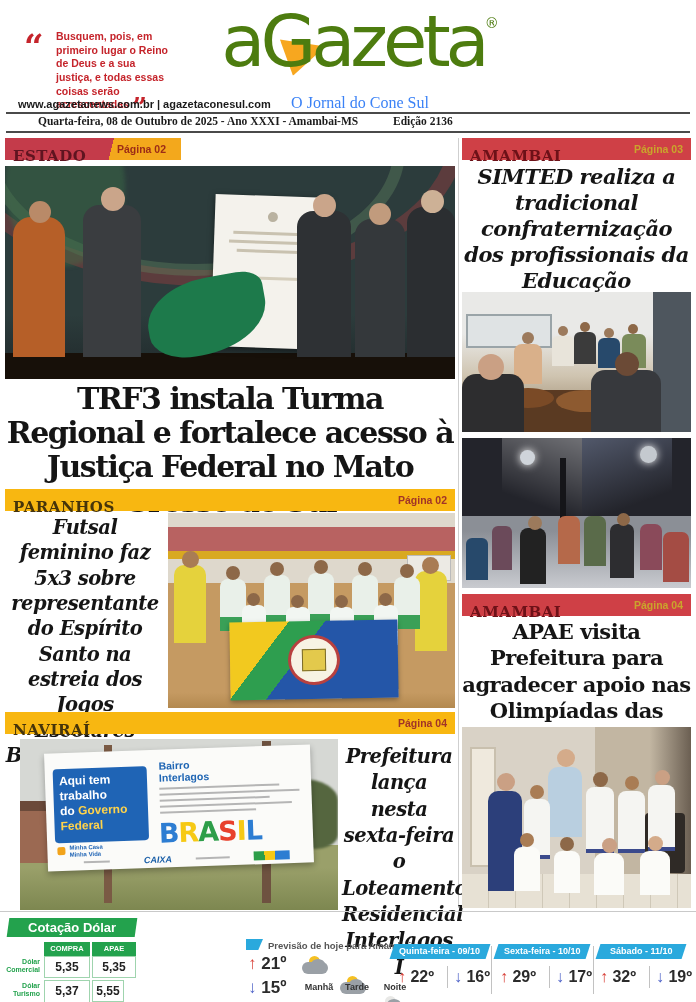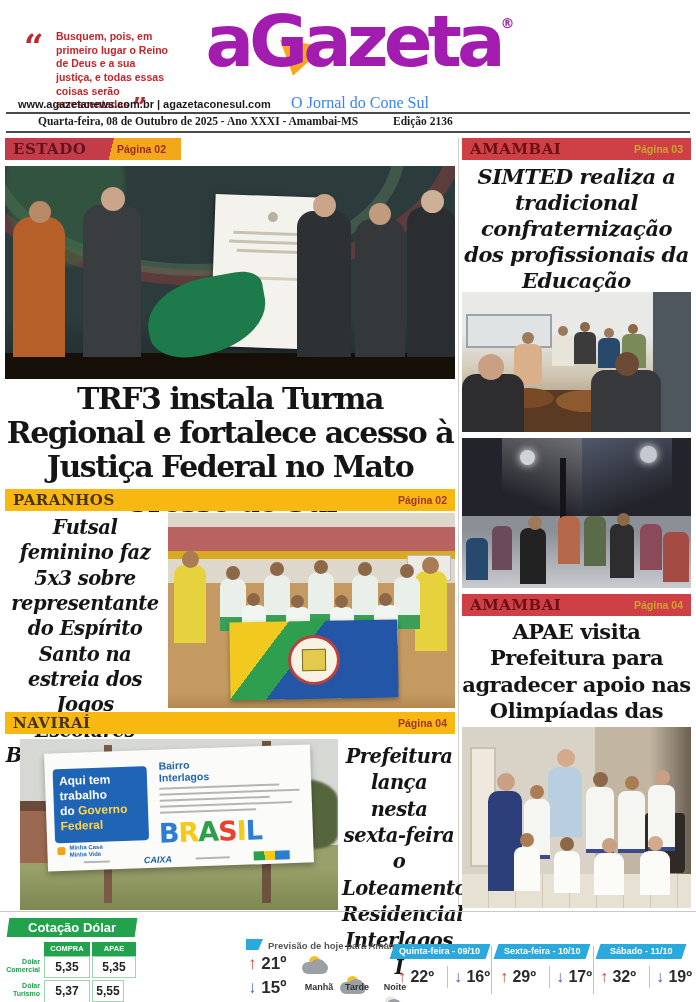--- a/index.html
+++ b/index.html
@@ -14,33 +14,33 @@
   
   .quote-block { left:24px; top:30px; width:215px; color:#c5242b; }
   .quote-mark-open { position:absolute; left:0; top:-4px; font-size:34px; font-weight:bold; font-family:"DejaVu Serif",serif; }
   .quote-text { margin-left:32px; width:118px; font-size:10.5px; font-weight:bold; line-height:1.3; font-family:"Liberation Sans",sans-serif; }
   .quote-mark-close { font-size:26px; font-family:"DejaVu Serif",serif; vertical-align:-8px; line-height:0; }
   .websites { left:18px; top:98px; font-size:11px; font-weight:bold; color:#1a1a1a; }
 
   .logo { left:160px; top:4px; width:400px; height:92px; text-align:center; }
   .logo-wedge { position:absolute; left:122px; top:28px; width:44px; height:42px; background:#f7a71f;
     clip-path:polygon(0 10%, 100% 42%, 18% 100%); transform:rotate(-8deg); }
-  .logo-text { position:relative; z-index:1; font-family:"DejaVu Sans",sans-serif; font-weight:bold;
-    font-size:72px; color:#a21caf; letter-spacing:-5px; line-height:1.05; }
+  .logo-text { position:relative; z-index:1; font-family:"DejaVu Sans",sans-serif; font-weight:normal;
+    font-size:72px; color:#4d7c0f; letter-spacing:-5px; line-height:1.05; }
   .logo-reg { font-size:14px; letter-spacing:0; vertical-align:38px; }
   .tagline { left:160px; top:94px; width:400px; text-align:center; font-family:"Liberation Serif",serif;
     font-size:16px; color:#3b82f6; }
 
   .rule { background:#4a4a4a; height:1.5px; left:6px; width:684px; }
   .dateline { left:38px; top:115px; font-family:"Liberation Serif",serif; font-size:11.5px; font-weight:bold; color:#1c1c1c; }
   .edition { left:393px; top:115px; font-family:"Liberation Serif",serif; font-size:11.5px; font-weight:bold; color:#1c1c1c; }
 
   
   .banner { height:22px; font-family:"DejaVu Serif",serif; font-weight:bold; }
-  .banner .lbl { position:absolute; left:8px; top:2px; font-size:15px; letter-spacing:.5px; }
+  .banner .lbl { position:absolute; left:8px; top:9px; font-size:15px; letter-spacing:.5px; }
   .banner .pg  { position:absolute; right:8px; top:5px; font-size:10.5px; font-family:"Liberation Sans",sans-serif; }
   .b-red  { background:#cf4046; }
   .b-red .lbl { color:#6d1118; }
   .b-red .pg  { color:#caa52c; }
   .b-yellow { background:#f8b711; }
   .b-yellow .lbl { color:#46340a; }
   .b-yellow .pg  { color:#a13428; }
   .b-estado { background:linear-gradient(104deg,#c43b4a 0 60%,#f3a81c 60%); }
   .b-estado .lbl { color:#5f1420; }
   .b-estado .pg  { color:#9c2c17; left:112px; right:auto; }

